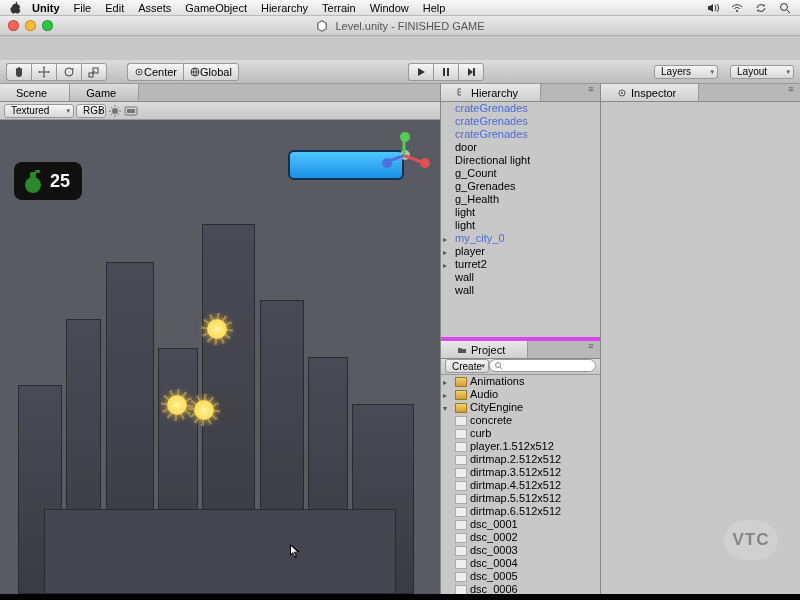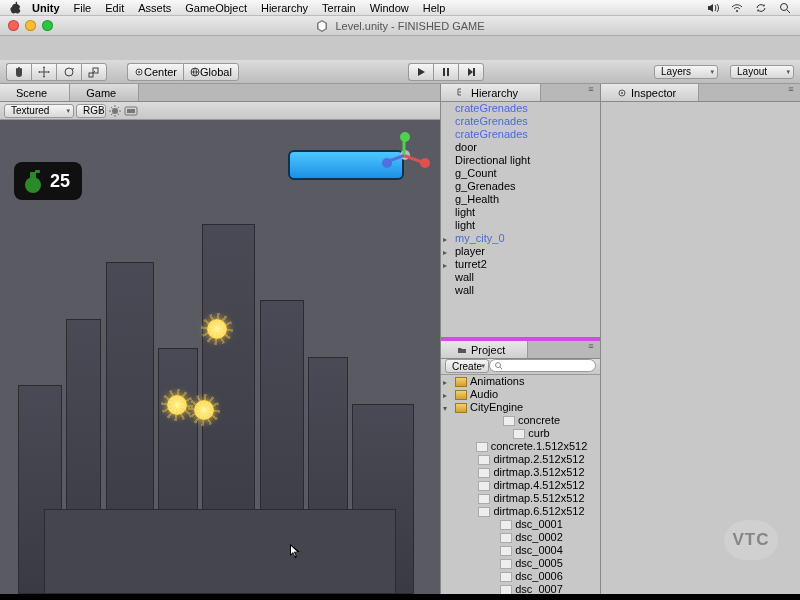--- a/index.html
+++ b/index.html
@@ -58,21 +58,21 @@
 .bluecard { position:absolute; right:36px; top:30px; width:116px; height:30px; background:linear-gradient(#4ec7ff,#1c90e6); border:2px solid #0b3250; border-radius:6px; }
 .gizmo { position:absolute; right:10px; top:10px; width:50px; height:50px; }
 .gizmo .axis { position:absolute; width:20px; height:3px; top:24px; left:24px; transform-origin:left center; }
 .gizmo .ball { position:absolute; width:10px; height:10px; border-radius:50%; }
 .sun { position:absolute; width:20px; height:20px; border-radius:50%; background:radial-gradient(#fff8a0,#ffd040); box-shadow:0 0 8px #ffd040; }
 .sun::before { content:""; position:absolute; inset:-6px; border-radius:50%; background:repeating-conic-gradient(#ffd040 0 10deg, transparent 10deg 30deg); opacity:.4; }
 .list { flex:1; background:#c8c8c8; overflow:auto; font-size:11px; }
 .li { padding:0 4px 0 14px; height:13px; line-height:13px; white-space:nowrap; cursor:default; position:relative; }
 .li.sel { color:#4a6ad8; }
 .li .fold { position:absolute; left:2px; top:1px; font-size:8px; color:#555; cursor:pointer; }
-.li.ind1 { padding-left:26px;text-align:center; }
+.li.ind1 { padding-left:14px; }
 .li .foldericon { width:12px; height:10px; display:inline-block; background:linear-gradient(#f0d070,#d0a030); border:1px solid #a07820; vertical-align:middle; margin-right:3px; }
 .li .fileicon { width:12px; height:10px; display:inline-block; background:#eee; border:1px solid #aaa; vertical-align:middle; margin-right:3px; }
 
 .createbar { height:16px; background:linear-gradient(#dcdcdc,#c8c8c8); border-bottom:1px solid #999; display:flex; align-items:flex-start; padding:0 4px; gap:0; font-size:10px; }
 .search { flex:1; height:13px; border:1px solid #999; border-radius:7px; background:#fff; display:flex; align-items:center; padding:0 4px; }
 .search .mag { width:9px; height:9px; }
 
 .midbody { flex:1; display:flex; flex-direction:column; min-height:0; }
 .split-top { flex:1; display:flex; flex-direction:column; min-height:0; border-bottom:4px solid #d946ef; }
 .split-bot { flex:1; display:flex; flex-direction:column; min-height:0; }
@@ -332,28 +332,29 @@
                   <path stroke="#888" d="M6 6l2 2"></path>
                 </svg>
             </div>
           </div>
           <div class="list" id="projList">
               <div class="li ind0"><span class="fold">▸</span><span class="foldericon"></span><span>Animations</span></div>
               <div class="li ind0"><span class="fold">▸</span><span class="foldericon"></span><span>Audio</span></div>
               <div class="li ind0"><span class="fold">▾</span><span class="foldericon"></span><span>CityEngine</span></div>
               <div class="li ind1"><span class="fileicon"></span><span>concrete</span></div>
               <div class="li ind1"><span class="fileicon"></span><span>curb</span></div>
-              <div class="li ind1"><span class="fileicon"></span><span>concrete.1.512x512</span></div>
+              <div class="li ind1"><span class="fileicon"></span><span>player.1.512x512</span></div>
               <div class="li ind1"><span class="fileicon"></span><span>dirtmap.2.512x512</span></div>
               <div class="li ind1"><span class="fileicon"></span><span>dirtmap.3.512x512</span></div>
               <div class="li ind1"><span class="fileicon"></span><span>dirtmap.4.512x512</span></div>
               <div class="li ind1"><span class="fileicon"></span><span>dirtmap.5.512x512</span></div>
               <div class="li ind1"><span class="fileicon"></span><span>dirtmap.6.512x512</span></div>
               <div class="li ind1"><span class="fileicon"></span><span>dsc_0001</span></div>
               <div class="li ind1"><span class="fileicon"></span><span>dsc_0002</span></div>
+              <div class="li ind1"><span class="fileicon"></span><span>dsc_0003</span></div>
               <div class="li ind1"><span class="fileicon"></span><span>dsc_0004</span></div>
               <div class="li ind1"><span class="fileicon"></span><span>dsc_0005</span></div>
               <div class="li ind1"><span class="fileicon"></span><span>dsc_0006</span></div>
               <div class="li ind1"><span class="fileicon"></span><span>dsc_0007</span></div>
             </div>
         </div>
       </div>
     </div>
 
     <div class="right">

